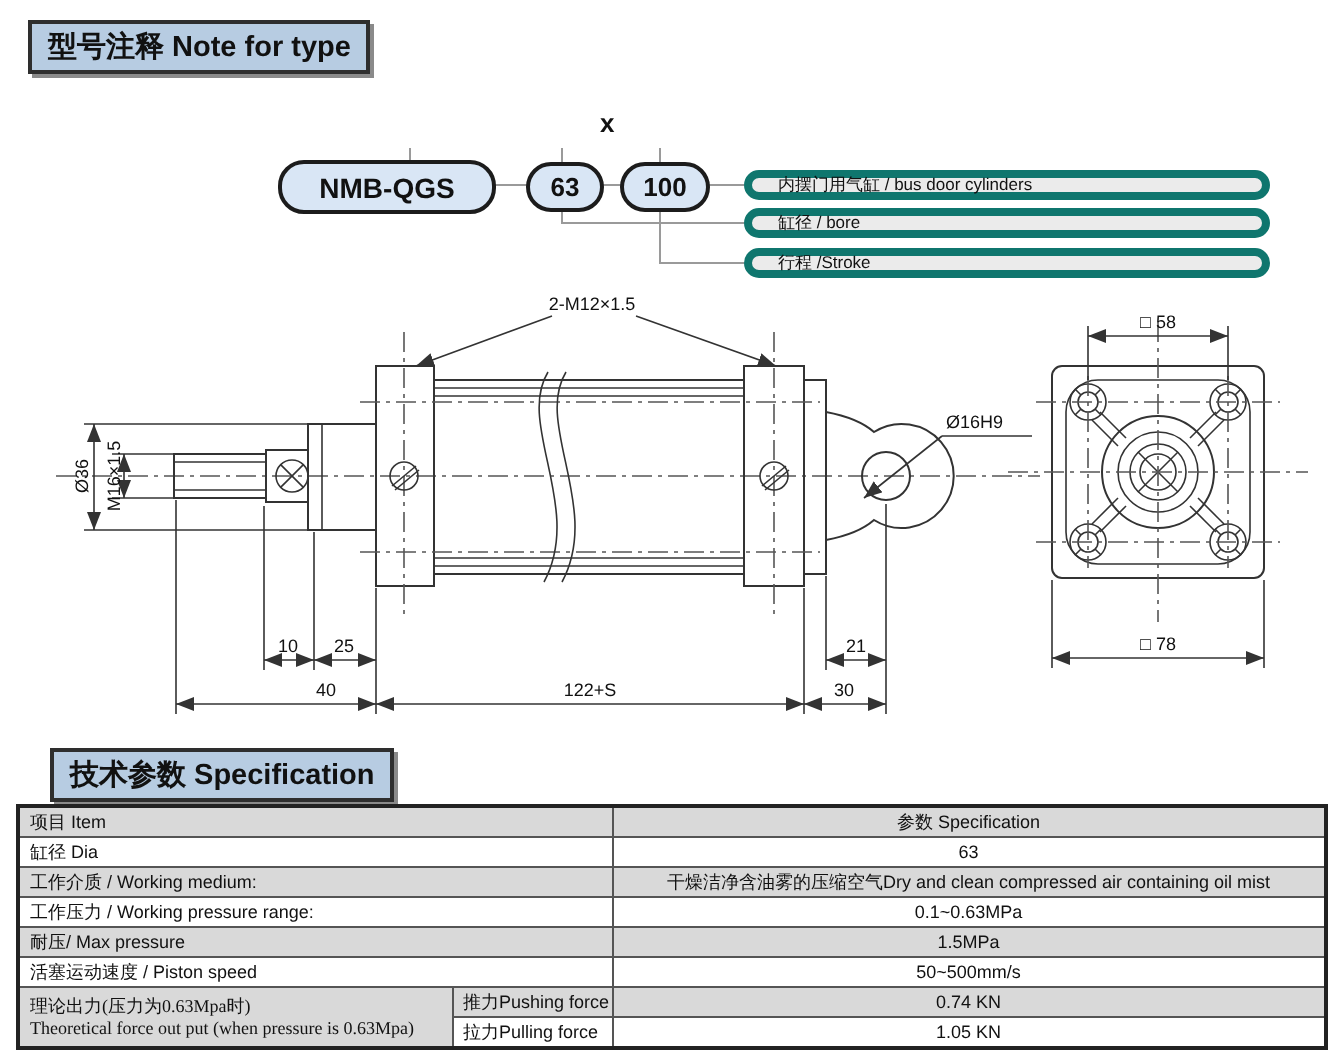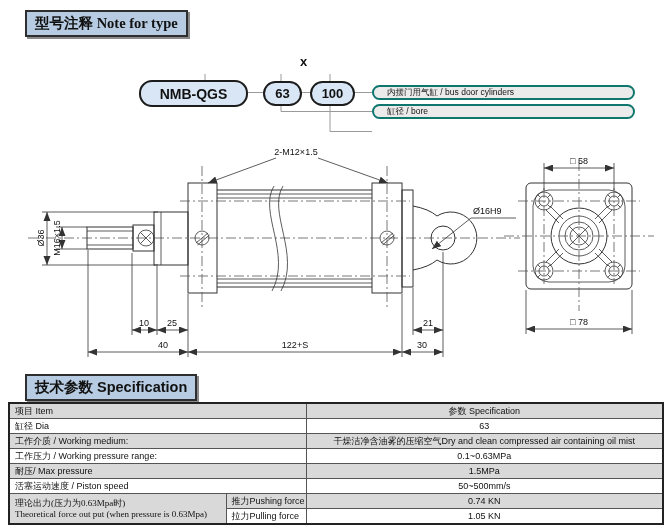--- a/index.html
+++ b/index.html
@@ -11,21 +11,21 @@
           box-shadow:2px 2px 0 #8a8a8a;display:flex;align-items:center;
           padding:0 8px;font-size:14.5px;font-weight:bold;white-space:nowrap;}
   
   .pill{position:absolute;background:#d9e6f5;border:2px solid #1c1c1c;border-radius:13px;
         display:flex;align-items:center;justify-content:center;font-weight:bold;margin-top:30px;}
   .pill-big{font-size:14px;}
   .pill-sm{font-size:13px;}
   .sep{position:absolute;font-weight:bold;font-size:13px;}
   
   .stad{position:absolute;left:372px;width:263px;height:15px;background:#ebebeb;
-        border:2px solid #0f766e;border-radius:8px;display:flex;align-items:center;
+        border:4px solid #0f766e;border-radius:8px;display:flex;align-items:center;
         padding-left:13px;font-size:8.5px;box-sizing:border-box;white-space:nowrap;}
   
   table.spec{position:absolute;left:8px;top:402px;width:654px;border-collapse:collapse;
              table-layout:fixed;border:2px solid #222;}
   table.spec td{border:1px solid #555;font-size:9px;padding:0 5px;height:14px;
                 line-height:1.15;color:#111;overflow:hidden;white-space:nowrap;}
   td.val{text-align:center;}
   tr.shade td, td.shade{background:#d9d9d9;}
   td.force-item{white-space:normal;line-height:1.25;font-size:8.5px;font-family:Liberation Serif, serif;}
   
@@ -184,30 +184,31 @@
       <line class="thin" x1="544" y1="168" x2="614" y2="168" marker-start="url(#as)" marker-end="url(#ae)"></line>
       <text class="dtext" x="579" y="164" text-anchor="middle">□ 58</text>
 
       <line class="thin" x1="526" y1="290" x2="526" y2="334"></line>
       <line class="thin" x1="632" y1="290" x2="632" y2="334"></line>
       <line class="thin" x1="526" y1="329" x2="632" y2="329" marker-start="url(#as)" marker-end="url(#ae)"></line>
       <text class="dtext" x="579" y="325" text-anchor="middle">□ 78</text>
     </g>
   </svg>
 
-  <div class="secbox" style="left:25px;top:10px;height:23px;font-family:Liberation Serif, serif;">型号注释 Note for type</div>
+  <div class="secbox" style="left:14px;top:10px;height:23px;">型号注释 Note for type</div>
   <div class="secbox" style="left:25px;top:374px;height:23px;">技术参数 Specification</div>
 
   <div class="pill pill-big" style="left:139px;top:50px;width:105px;height:23px;">NMB-QGS</div>
   <div class="pill pill-sm" style="left:263px;top:51px;width:35px;height:21px;">63</div>
   <div class="sep" style="left:300px;top:54px;">x</div>
   <div class="pill pill-sm" style="left:310px;top:51px;width:41px;height:21px;">100</div>
 
   <div class="stad" style="top:85px;">内摆门用气缸 / bus door cylinders</div>
   <div class="stad" style="top:104px;">缸径 / bore</div>
+  <div class="stad" style="top:124px;">行程 /Stroke</div>
 
   <table class="spec">
     <colgroup>
         <col style="width:217px">
         <col style="width:80px">
         <col style="width:357px">
       </colgroup>
     <tbody>
         <tr class="shade">
       <td colspan="2">项目 Item</td>

